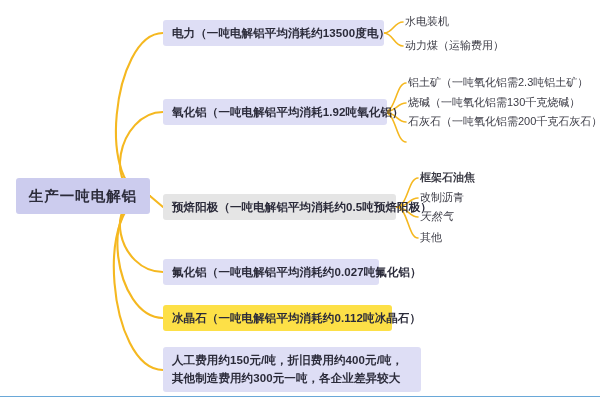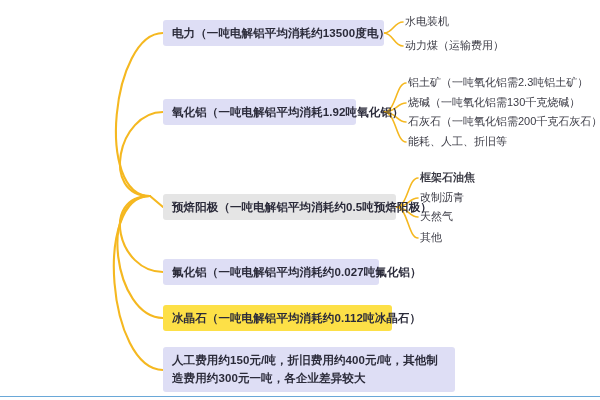--- a/index.html
+++ b/index.html
@@ -83,72 +83,72 @@
       <path d="M384,112 C 396,112 397,122 406,122"></path>
       <path d="M384,112 C 396,112 396,142 406,142"></path>
 
       <path d="M396,207 C 408,207 408,178 418,178"></path>
       <path d="M396,207 C 408,207 409,198 418,198"></path>
       <path d="M396,207 C 408,207 409,217 418,217"></path>
       <path d="M396,207 C 408,207 408,238 418,238"></path>
     </g>
   </svg>
 
+  <div class="node root" style="left: 16px; top: 178px; width: 134px; height: 36px; background: rgb(204, 204, 238); color: rgb(43, 43, 58);">
+    <span>生产一吨电解铝</span>
+  </div>
 
   <div class="node level1" style="left: 163px; top: 20px; width: 221px; height: 26px; background: rgb(222, 222, 245); color: rgb(43, 43, 58);">
     <span>电力（一吨电解铝平均消耗约13500度电）</span>
   </div>
 
-  <div class="node level1" style="left: 163px; top: 99px; width: 193px; height: 26px; background: rgb(222, 222, 245); color: rgb(43, 43, 58);">
+  <div class="node level1" style="left: 163px; top: 99px; width: 224px; height: 26px; background: rgb(222, 222, 245); color: rgb(43, 43, 58);">
     <span>氧化铝（一吨电解铝平均消耗1.92吨氧化铝）</span>
   </div>
 
   <div class="node level1" style="left: 163px; top: 194px; width: 233px; height: 26px; background: #e5e5e5; color: rgb(43, 43, 58);">
     <span>预焙阳极（一吨电解铝平均消耗约0.5吨预焙阳极）</span>
   </div>
 
   <div class="node level1" style="left: 163px; top: 259px; width: 216px; height: 26px; background: rgb(222, 222, 245); color: rgb(43, 43, 58);">
     <span>氟化铝（一吨电解铝平均消耗约0.027吨氟化铝）</span>
   </div>
 
   <div class="node level1" style="left: 163px; top: 305px; width: 229px; height: 26px; background: #fde047; color: rgb(43, 43, 58);">
     <span>冰晶石（一吨电解铝平均消耗约0.112吨冰晶石）</span>
   </div>
 
-  <div class="node multiline" style="left: 163px; top: 347px; width: 292px; height: 45px; background: rgb(222, 222, 245); color: rgb(43, 43, 58);">
+  <div class="node multiline" style="left: 163px; top: 347px; width: 258px; height: 45px; background: rgb(222, 222, 245); color: rgb(43, 43, 58);">
     <span>人工费用约150元/吨，折旧费用约400元/吨，其他制造费用约300元一吨，各企业差异较大</span>
   </div>
 
   <div class="leaf" style="left: 405px; top: 16px; color: rgb(60, 60, 70);">
     <span>水电装机</span>
   </div>
   <div class="leaf" style="left: 405px; top: 40px; color: rgb(60, 60, 70);">
     <span>动力煤（运输费用）</span>
   </div>
 
   <div class="leaf" style="left: 408px; top: 77px; color: rgb(60, 60, 70);">
     <span>铝土矿（一吨氧化铝需2.3吨铝土矿）</span>
   </div>
   <div class="leaf" style="left: 408px; top: 97px; color: rgb(60, 60, 70);">
     <span>烧碱（一吨氧化铝需130千克烧碱）</span>
   </div>
   <div class="leaf" style="left: 408px; top: 116px; color: rgb(60, 60, 70);">
     <span>石灰石（一吨氧化铝需200千克石灰石）</span>
   </div>
-  <div class="leaf" style="left: 408px; top: 136px; color: rgb(60, 60, 70);">
-    <span>能耗、人工、折旧等</span>
-  </div>
 
   <div class="leaf" style="left: 420px; top: 172px; color: rgb(60, 60, 70); font-weight: bold;">
     <span>框架石油焦</span>
   </div>
   <div class="leaf" style="left: 420px; top: 192px; color: rgb(60, 60, 70);">
     <span>改制沥青</span>
   </div>
-  <div class="leaf" style="left: 420px; top: 211px; color: rgb(60, 60, 70);">
+  <div class="leaf" style="left: 420px; top: 211px; color: rgb(60, 60, 70); font-style: italic;">
     <span>天然气</span>
   </div>
   <div class="leaf" style="left: 420px; top: 232px; color: rgb(60, 60, 70);">
     <span>其他</span>
   </div>
 
   <div id="bottom-rule" style="background: rgb(106, 168, 216);"></div>
 
 </div>
 

